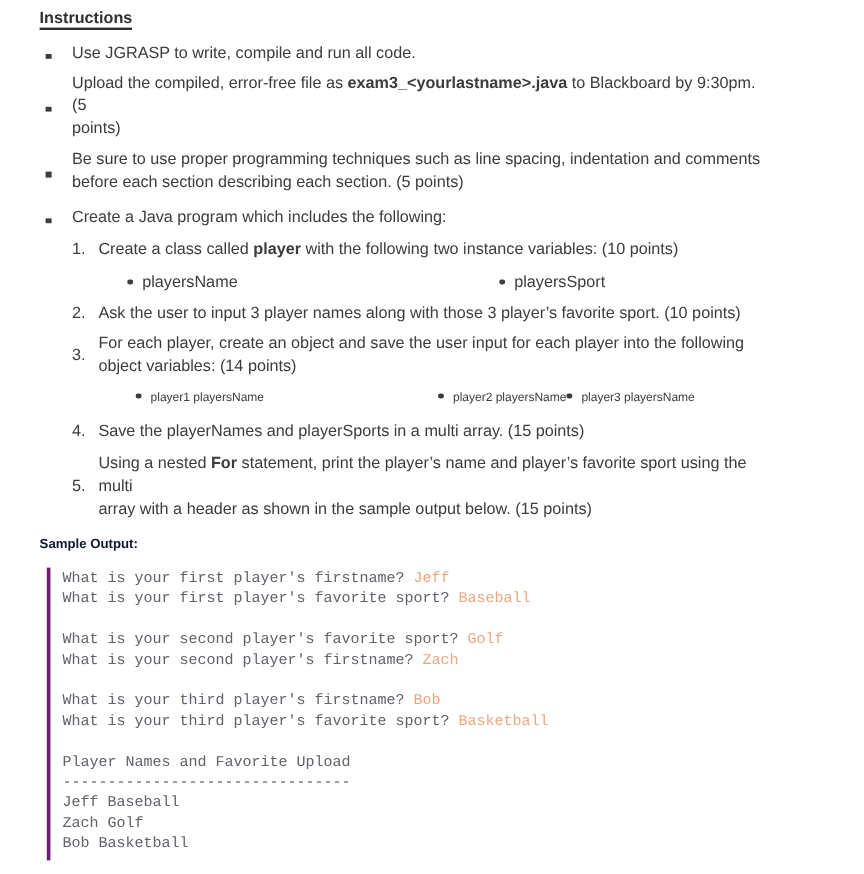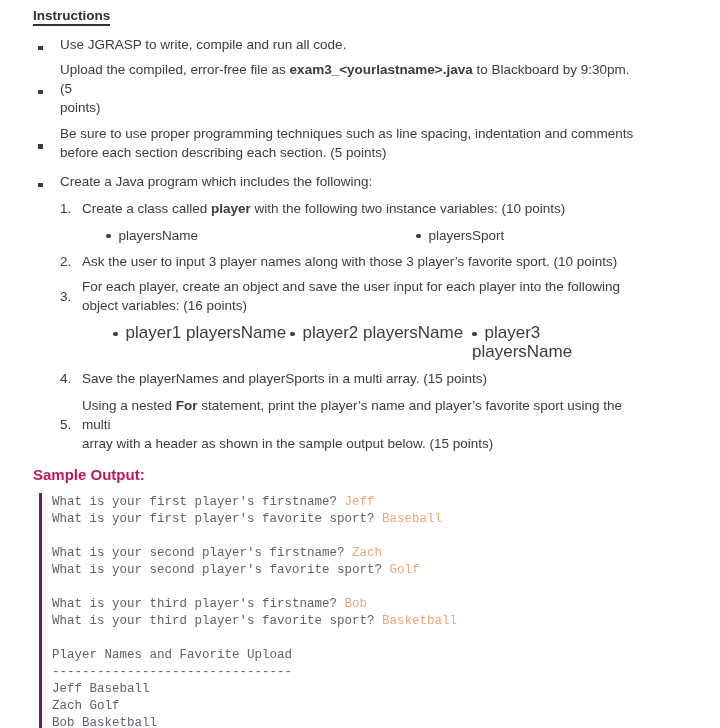--- a/index.html
+++ b/index.html
@@ -22,26 +22,26 @@
   .marker-num{flex:0 0 22px;margin-left:27px;color:#3c3c3c;}
   .txt{flex:1 1 auto;}
   .b{font-weight:bold;}
   .line{display:block;}
   
   .subrow{display:flex;margin-left:73px;font-size:13.5px;line-height:19px;gap:39px;}
   .subcol-wide{flex:0 0 271px;}
   .dot{display:inline-block;width:4.5px;height:4.5px;border-radius:50%;
        background:#3c3c3c;margin:0 8px 2px 0;}
   
-  .grid{margin-left:80px;font-size:17px;line-height:19px;}
+  .grid{margin-left:80px;font-size:10px;line-height:19px;}
   .grid-row{display:flex;}
   .gc1{flex:0 0 177px;}
-  .gc2{flex:0 0 182px;}
+  .gc2{flex:0 0 182px;text-align:right;}
   .gc3{flex:1 1 auto;}
-  .so-heading{font-size:15px;font-weight:bold;color:#be185d;
+  .so-heading{font-size:11px;font-weight:bold;color:#0f172a;
               margin:13px 0 10px 0;line-height:17px;}
   .code{
     margin-left:6px;border-left:3px solid #701a75;padding:1px 0 5px 10px;
     font-family:"Liberation Mono","DejaVu Sans Mono",monospace;
     font-size:12.5px;line-height:17px;color:#61616b;
   }
   .code-line{white-space:pre;min-height:17px;}
   .input{color:#eca67d;}
 </style>
 </head>
@@ -101,21 +101,21 @@
   <div class="li mb6">
     <span class="marker-num">2.</span>
     <div class="txt">Ask the user to input 3 player names along with those 3 player’s favorite sport. (10 points)</div>
   </div>
 
   
   <div class="li mb8">
     <span class="marker-num">3.</span>
     <div class="txt">
       <span class="line">For each player, create an object and save the user input for each player into the following</span>
-      <span class="line">object variables: (16 points)</span>
+      <span class="line">object variables: (14 points)</span>
     </div>
   </div>
 
   <div class="grid mb8">
     <div class="grid-row">
       <span class="gc1"><span class="dot"></span><span>player1 playersName</span></span>
       <span class="gc2"><span class="dot"></span><span>player2 playersName</span></span>
       <span class="gc3"><span class="dot"></span><span>player3 playersName</span></span>
     </div>
   </div>
@@ -135,22 +135,22 @@
     </div>
   </div>
 
   
   <div class="so-heading">Sample Output:</div>
 
   <div class="code">
     <div class="code-line"><span>What is your first player's firstname? </span><span class="input">Jeff</span></div>
     <div class="code-line"><span>What is your first player's favorite sport? </span><span class="input">Baseball</span></div>
     <div class="code-line"> </div>
+    <div class="code-line"><span>What is your second player's favorite sport? </span><span class="input">Golf</span></div>
     <div class="code-line"><span>What is your second player's firstname? </span><span class="input">Zach</span></div>
-    <div class="code-line"><span>What is your second player's favorite sport? </span><span class="input">Golf</span></div>
     <div class="code-line"> </div>
     <div class="code-line"><span>What is your third player's firstname? </span><span class="input">Bob</span></div>
     <div class="code-line"><span>What is your third player's favorite sport? </span><span class="input">Basketball</span></div>
     <div class="code-line"> </div>
     <div class="code-line">Player Names and Favorite Upload</div>
     <div class="code-line">--------------------------------</div>
     <div class="code-line">Jeff Baseball</div>
     <div class="code-line">Zach Golf</div>
     <div class="code-line">Bob Basketball</div>
   </div>

